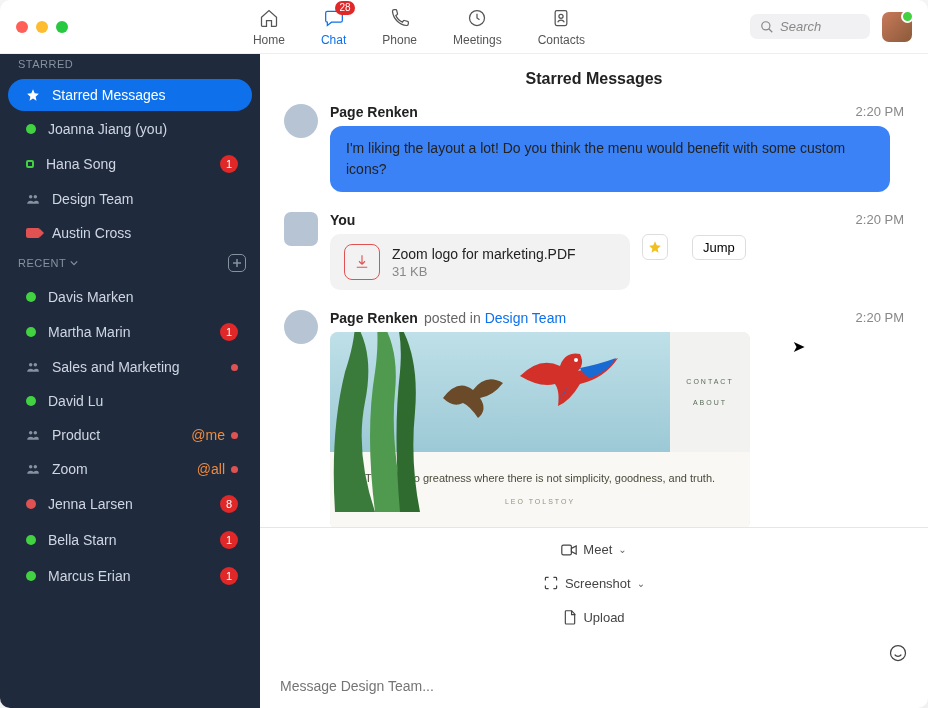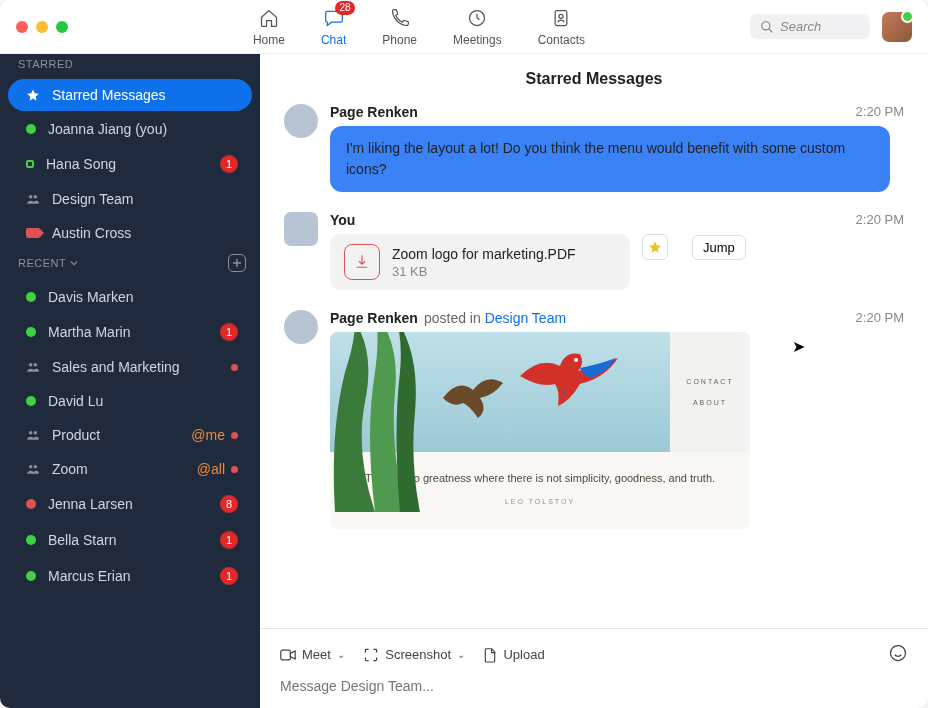--- a/index.html
+++ b/index.html
@@ -68,21 +68,21 @@
 .preview-top { height: 120px; display: flex; }
 .preview-sky { flex: 1; position: relative; background: linear-gradient(#bfe0e8, #9cc9d6); }
 .preview-menu { width: 80px; background: #f2f3f0; display: flex; flex-direction: column; justify-content: center; gap: 14px; align-items: center; font-size: 7px; letter-spacing: 2px; color: #5a6a5a; }
 .preview-bottom { background: #faf8f5; padding: 18px 20px 24px; text-align: center; font-family: Georgia, serif; color: #4a4a3a; }
 .preview-quote { font-size: 11px; line-height: 1.6; }
 .preview-attr { font-size: 7px; letter-spacing: 2px; margin-top: 10px; color: #94927a; }
 .leaf { position: absolute; left: -10px; top: -20px; width: 110px; height: 200px; }
 .parrot { position: absolute; left: 180px; top: 14px; }
 .eagle { position: absolute; left: 108px; top: 36px; }
 .composer { border-top: 1px solid #e6e6e6; padding: 8px 20px 12px; }
-.composer-tools { display: flex; align-items: center; gap: 18px; padding: 6px 0; font-size: 13px; color: #444; }
+.composer-tools { display: flex; align-items: center; gap: 18px; padding: 6px 0; font-size: 13px; color: #444; flex-direction: column; }
 .tool { display: flex; align-items: center; gap: 6px; cursor: pointer; }
 .tool svg { stroke: #444; fill: none; stroke-width: 1.5; }
 .chev { font-size: 10px; color: #666; }
 .emoji-btn { margin-left: auto; cursor: pointer; }
 .composer-input { border: none; outline: none; width: 100%; font-size: 14px; color: #888; padding: 6px 0 2px; }
 .cursor-pointer { position: absolute; left: 792px; top: 337px; font-size: 16px; pointer-events: none; }
 .av1 { background: radial-gradient(circle at 50% 35%, #f0dcc8 25%, #6a8a5a 26% 55%, #3a6a3a 56%); }
 .av2 { background: radial-gradient(circle at 50% 35%, #f0dcc8 25%, #a68a6a 26% 55%, #7a5a3a 56%); }
 </style>
 </head>

